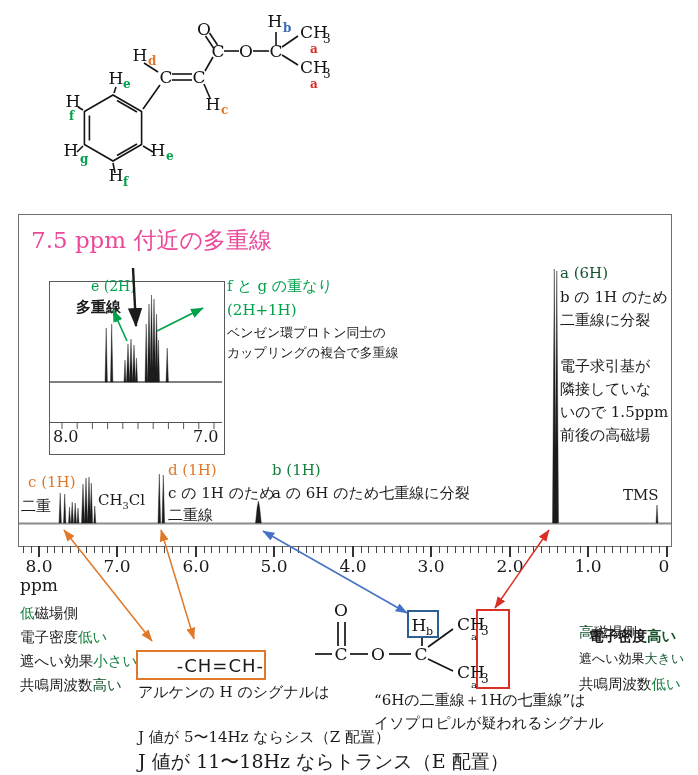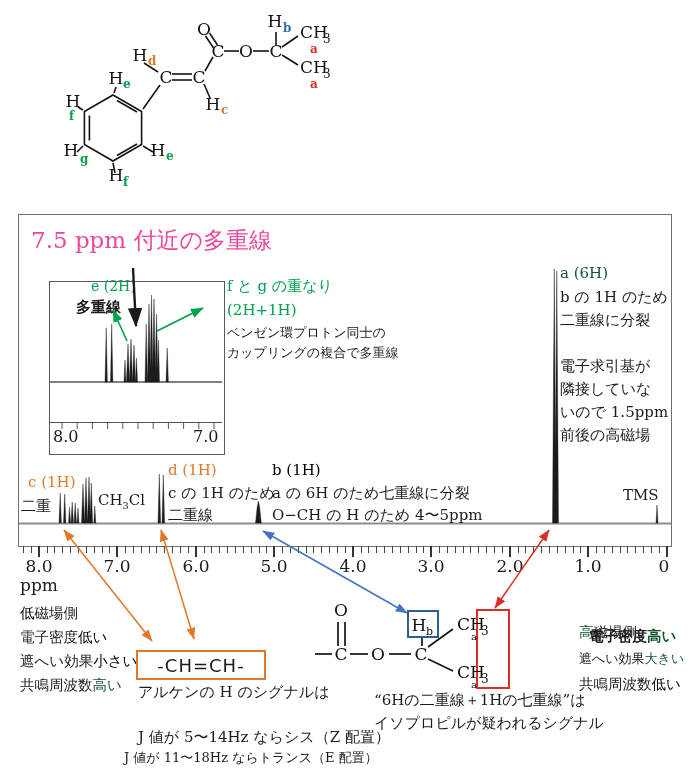--- a/index.html
+++ b/index.html
@@ -1,33 +1,33 @@
 <!DOCTYPE html>
 <html><head>
 <meta charset="utf-8">
 <style>
   html,body{margin:0;padding:0;background:#fff;}
   #page{position:relative;width:698px;height:775px;background:#fff;overflow:hidden;
         font-family:"DejaVu Serif","Liberation Serif",serif;color:#1b1b1b;}
   .t{position:absolute;white-space:nowrap;line-height:1.15;}
   .orange{color:#E0782A;}
   .green{color:#00A14B;}
-  .blue{color:#000000;}
+  .blue{color:#15803d;}
   .red{color:#14532d;}
   .spectrum-box{position:absolute;left:18px;top:214px;width:652px;height:331px;
                 border:1.5px solid #6f6f6f;background:#fff;}
   .inset-box{position:absolute;left:30px;top:66px;width:174px;height:172px;
              border:1px solid #5a5a5a;background:#fff;}
   .minor-ticks{position:absolute;left:23px;top:546px;width:648px;height:7px;
     background:repeating-linear-gradient(90deg,#444 0 1px,transparent 1px 7.85px);}
   .major-ticks{position:absolute;left:38px;top:546px;width:632px;height:11px;
     background:repeating-linear-gradient(90deg,#333 0 1.6px,transparent 1.6px 78.5px);}
   .axis-num{position:absolute;top:556px;font-size:17px;transform:translateX(-50%);}
   .alkene-box{position:absolute;left:136px;top:650px;width:126px;height:26px;
-    border:2px solid #E0782A;display:flex;align-items:center;justify-content:center;
+    border:2px solid #E0782A;display:flex;align-items:center;justify-content:flex-end;
     font-family:"DejaVu Sans","Liberation Sans",sans-serif;font-size:18px;letter-spacing:1px;}
   svg{position:absolute;left:0;top:0;}
   .overlay{pointer-events:none;}
   sub{font-size:0.65em;}
 </style>
 </head>
 <body>
 
 <div id="page">
 
@@ -134,21 +134,20 @@
     <div class="t" style="left:208px;top:131px;font-size:13px;">カップリングの複合で多重線</div>
 
     <div class="t orange" style="left:9px;top:259px;font-size:15px;">c (1H)</div>
     <div class="t" style="left:2px;top:283px;font-size:15px;">二重</div>
     <div class="t" style="left:79px;top:277px;font-size:15px;"><span>CH</span><sub>3</sub><span>Cl</span></div>
     <div class="t orange" style="left:149px;top:247px;font-size:15px;">d (1H)</div>
     <div class="t" style="left:149px;top:270px;font-size:15px;">c の 1H のため</div>
     <div class="t" style="left:149px;top:292px;font-size:15px;">二重線</div>
     <div class="t blue" style="left:253px;top:247px;font-size:15px;">b (1H)</div>
     <div class="t" style="left:253px;top:270px;font-size:15px;">a の 6H のため七重線に分裂</div>
-    <div class="t" style="left:253px;top:292px;font-size:15px;">O−CH の H のため 4〜5ppm</div>
     <div class="t red" style="left:541px;top:50px;font-size:15px;">a (6H)</div>
     <div class="t" style="left:541px;top:74px;font-size:15px;">b の 1H のため</div>
     <div class="t" style="left:541px;top:97px;font-size:15px;">二重線に分裂</div>
     <div class="t" style="left:541px;top:143px;font-size:15px;">電子求引基が</div>
     <div class="t" style="left:541px;top:166px;font-size:15px;">隣接していな</div>
     <div class="t" style="left:541px;top:189px;font-size:15px;">いので 1.5ppm</div>
     <div class="t" style="left:541px;top:212px;font-size:15px;">前後の高磁場</div>
     <div class="t" style="left:604px;top:272px;font-size:15px;">TMS</div>
   </div>
 
@@ -173,21 +172,21 @@
   <div class="t" style="left:579px;top:624px;font-size:14.5px;"><span class="red">高</span><span>磁場側</span></div>
   <div class="t" style="left:589px;top:628px;font-size:14.5px;font-weight:bold;"><span>電子密度</span><span class="red">高い</span></div>
   <div class="t" style="left:579px;top:652px;font-size:13px;"><span>遮へい効果</span><span class="red">大きい</span></div>
   <div class="t" style="left:579px;top:676px;font-size:14.5px;"><span>共鳴周波数</span><span class="blue">低い</span></div>
 
   <div class="alkene-box">
       <span>-CH=CH-</span>
     </div>
   <div class="t" style="left:138px;top:684px;font-size:15px;">アルケンの H のシグナルは</div>
   <div class="t" style="left:138px;top:729px;font-size:15px;">J 値が 5〜14Hz ならシス（Z 配置）</div>
-  <div class="t" style="left:124px;top:751px;font-size:13px;">J 値が 11〜18Hz ならトランス（E 配置）</div>
+  <div class="t" style="left:138px;top:751px;font-size:19px;">J 値が 11〜18Hz ならトランス（E 配置）</div>
 
   <svg width="210" height="100" viewBox="0 0 210 100" style="left:305px;top:598px;">
     <g stroke="#141414" stroke-width="1.7" fill="none">
       <line x1="33" y1="24" x2="33" y2="48"></line>
       <line x1="40" y1="24" x2="40" y2="48"></line>
       <line x1="10" y1="56" x2="27" y2="56"></line>
       <line x1="45" y1="56" x2="63" y2="56"></line>
       <line x1="84" y1="56" x2="106" y2="56"></line>
       <line x1="117" y1="48" x2="117" y2="40"></line>
       <line x1="123" y1="49" x2="148" y2="31"></line>

